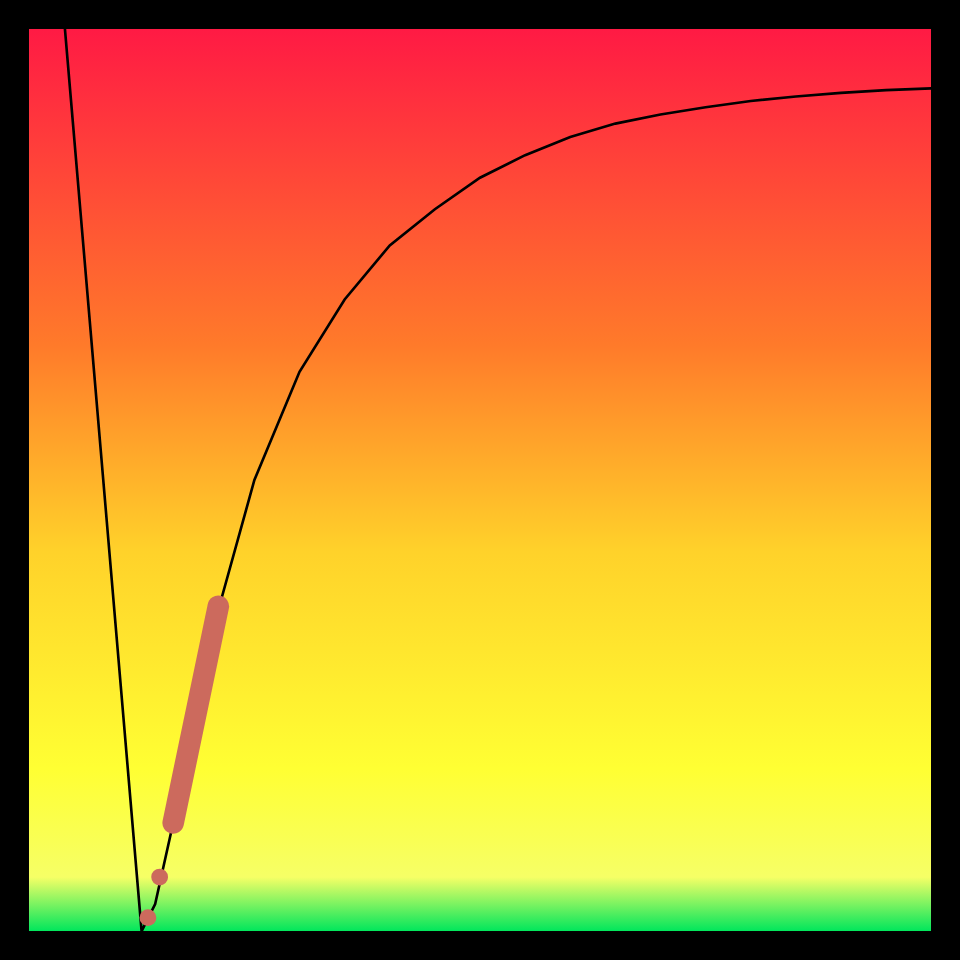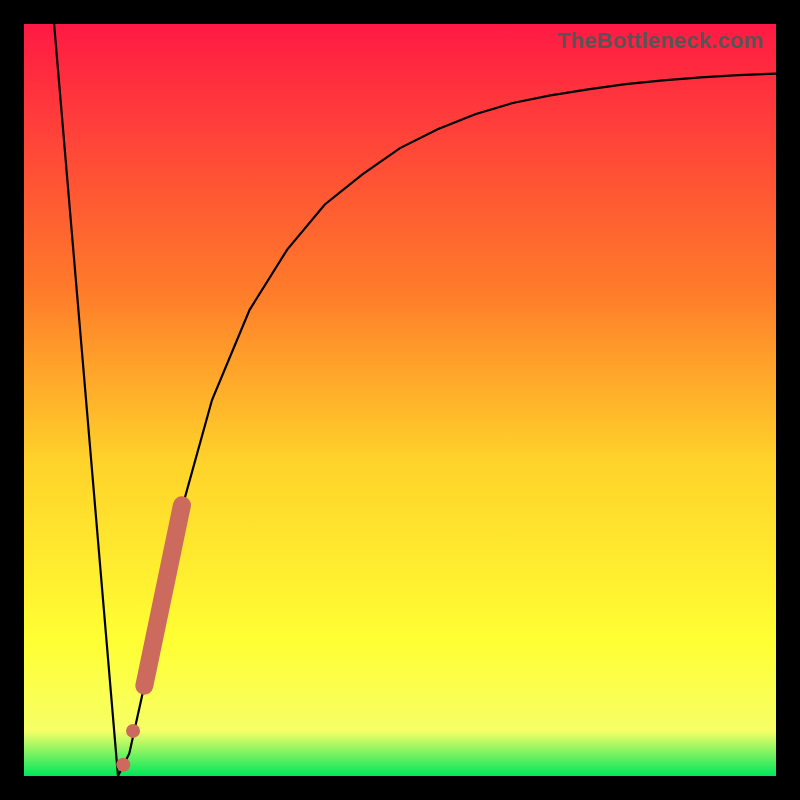--- a/index.html
+++ b/index.html
@@ -54,15 +54,14 @@
         </linearGradient>
       </defs>
       <rect x="0" y="0" width="752" height="752" fill="url(#bg-grad)"></rect>
       <path id="curve" fill="none" stroke="#000000" stroke-width="2.2" d="M30.1 0.0 L94.0 752.0 L105.3 729.4 L120.3 661.8 L150.4 511.4 L188.0 376.0 L225.6 285.8 L263.2 225.6 L300.8 180.5 L338.4 150.4 L376.0 124.1 L413.6 105.3 L451.2 90.2 L488.8 79.0 L526.4 71.4 L564.0 65.4 L601.6 60.2 L639.2 56.4 L676.8 53.4 L714.4 51.1 L752.0 49.6 "></path>
       <g id="markers">
           <line x1="120.32000000000001" y1="661.76" x2="157.92" y2="481.28000000000003" stroke="#cc6a5d" stroke-width="18" stroke-linecap="round"></line>
           <circle cx="109.03999999999999" cy="706.88" r="7" fill="#cc6a5d"></circle>
           <circle cx="99.26400000000001" cy="740.72" r="7" fill="#cc6a5d"></circle>
         </g>
     </svg>
-    <div class="watermark">TheBottleneck.com</div>
   </div>
 </div>
 
 </body></html>

